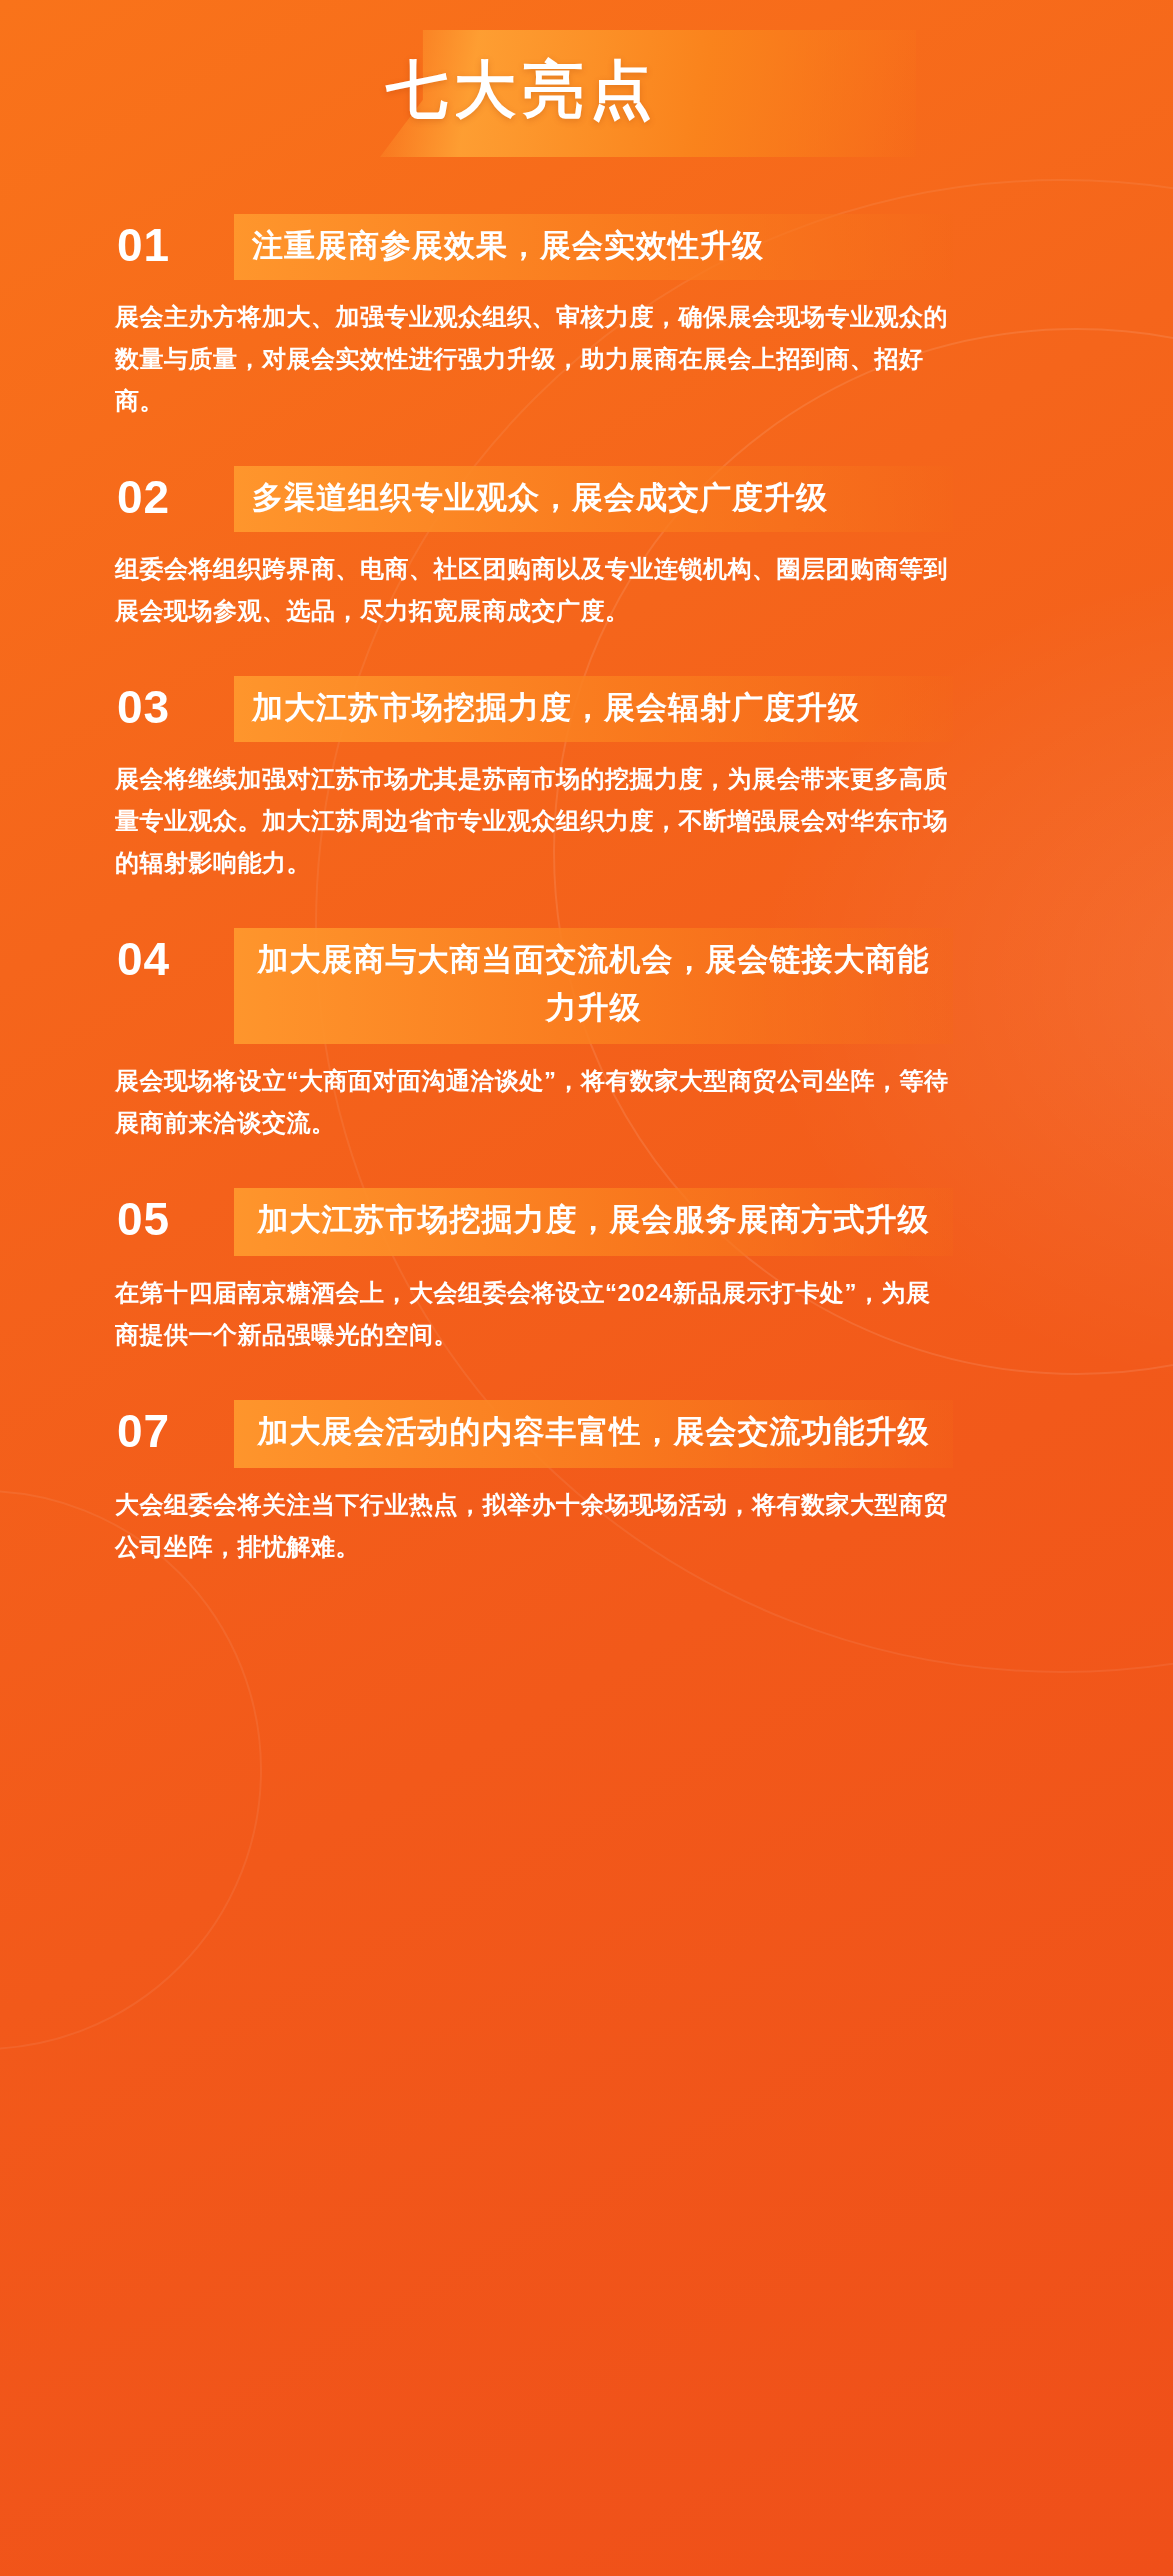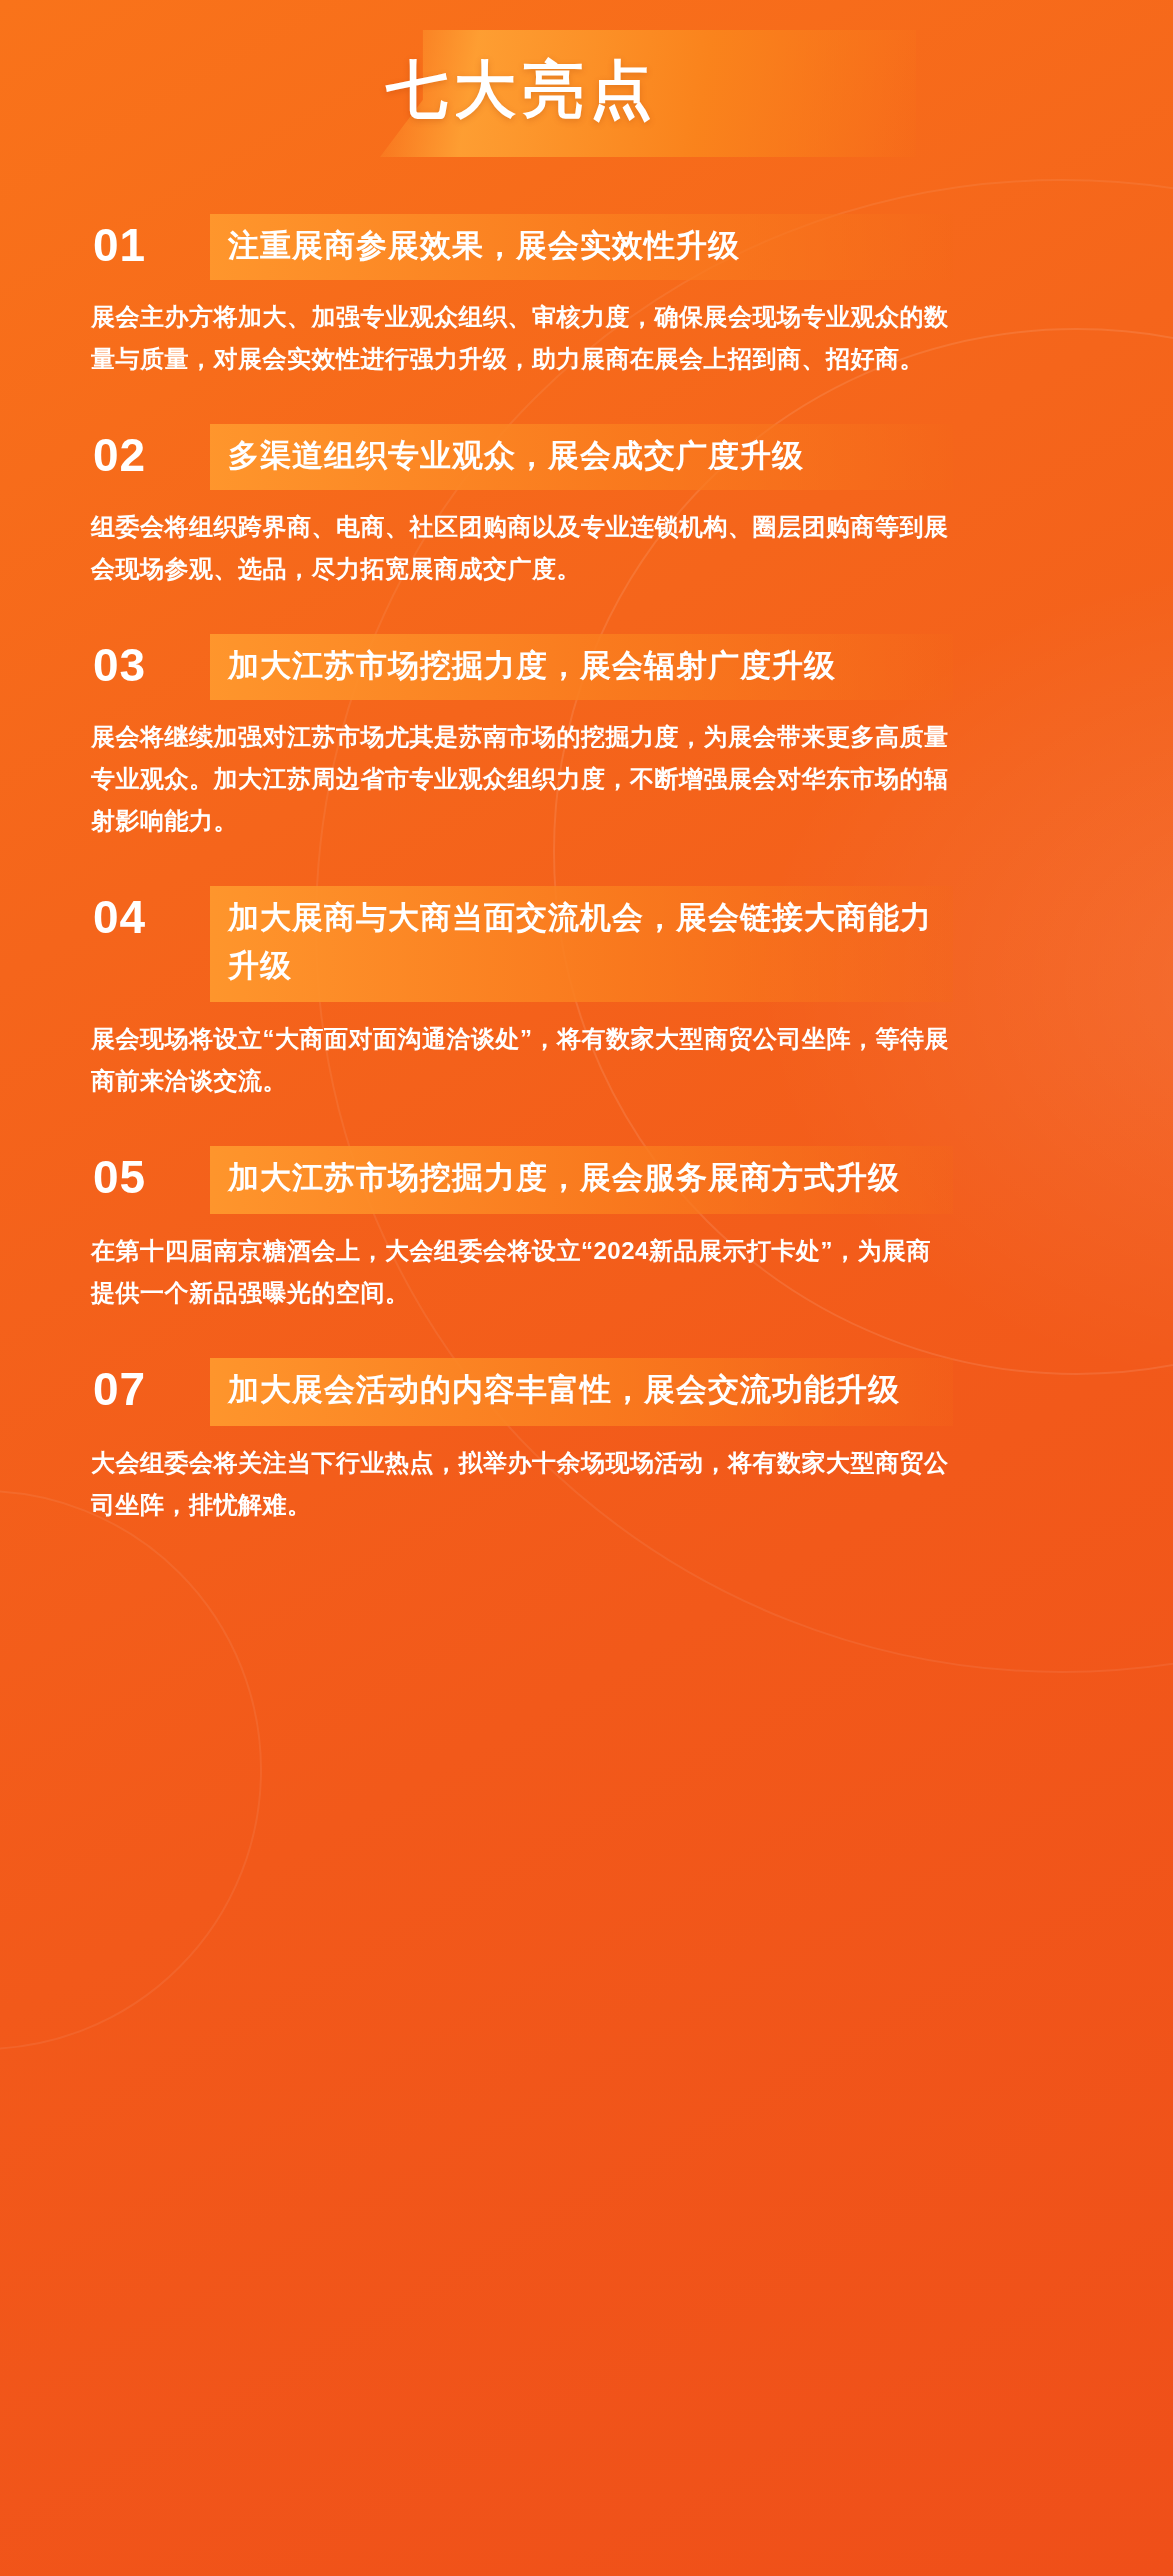--- a/index.html
+++ b/index.html
@@ -62,21 +62,22 @@
     text-align: center;
     font-size: 62px;
     font-weight: bold;
     letter-spacing: 6px;
     color: #ffffff;
     text-shadow: 0 2px 6px rgba(160,50,0,0.25);
   }
 
   
   .items {
-    padding: 0 0 70px 0;
+    padding: 0 0 70px 8px;
+    margin-left: 16px;
   }
   .item {
     position: relative;
     margin: 0 0 44px 0;
     padding: 0 91px 0 91px;
   }
   .item-head {
     display: flex;
     align-items: flex-start;
     gap: 0px;
@@ -107,21 +108,21 @@
   }
   .desc {
     margin: 16px 0 0 0;
     padding-left: 0px;
     font-size: 24px;
     line-height: 42px;
     font-weight: bold;
     letter-spacing: 0.5px;
     color: #ffffff;
   }
-  .item.two-line .title-band { padding-bottom: 12px; }
+  .item.two-line .title-band { padding-bottom: 12px; text-align: center; }
 </style>
 </head>
 <body>
 
 <div class="bg-layer"></div>
 <div class="circle c1"></div>
 <div class="circle c2"></div>
 <div class="circle c3"></div>
 
 <div class="page">

